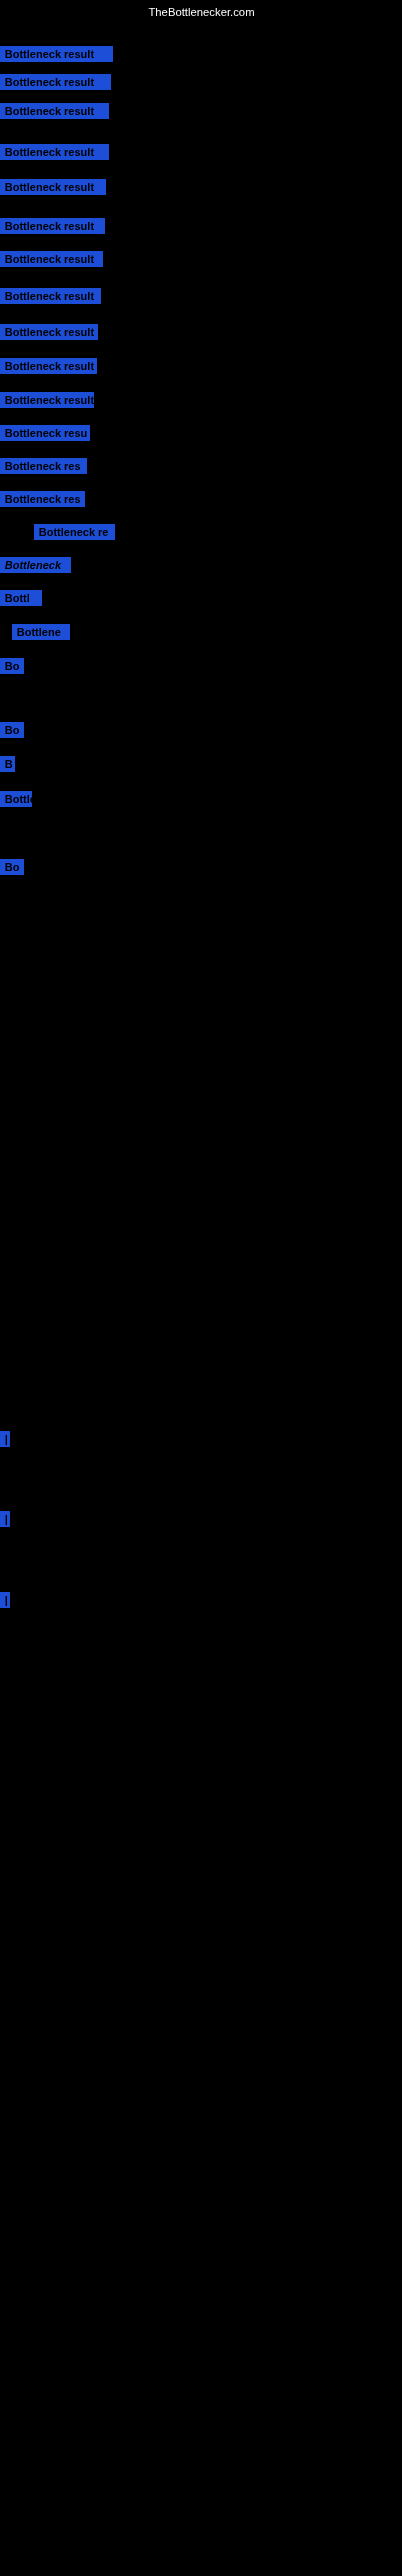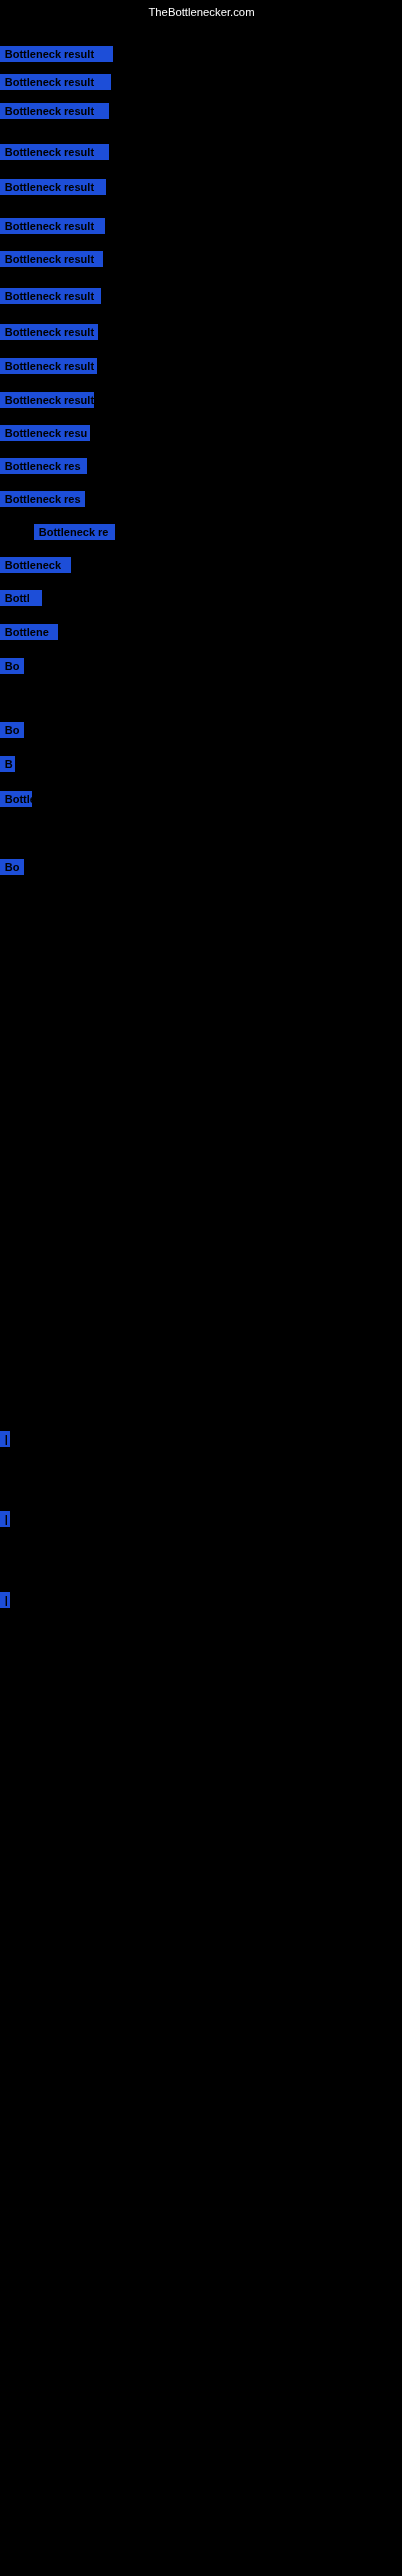--- a/index.html
+++ b/index.html
@@ -49,23 +49,23 @@
     <div style="position: absolute; top: 196px; left: 0px; width: 100%;"><span class="bottleneck-label" style="max-width: 105px; width: 105px;">Bottleneck result</span></div>
     <div style="position: absolute; top: 229px; left: 0px; width: 100%;"><span class="bottleneck-label" style="max-width: 103px; width: 103px;">Bottleneck result</span></div>
     <div style="position: absolute; top: 266px; left: 0px; width: 100%;"><span class="bottleneck-label" style="max-width: 101px; width: 101px;">Bottleneck result</span></div>
     <div style="position: absolute; top: 302px; left: 0px; width: 100%;"><span class="bottleneck-label" style="max-width: 98px; width: 98px;">Bottleneck result</span></div>
     <div style="position: absolute; top: 336px; left: 0px; width: 100%;"><span class="bottleneck-label" style="max-width: 97px; width: 97px;">Bottleneck result</span></div>
     <div style="position: absolute; top: 370px; left: 0px; width: 100%;"><span class="bottleneck-label" style="max-width: 94px; width: 94px;">Bottleneck result</span></div>
     <div style="position: absolute; top: 403px; left: 0px; width: 100%;"><span class="bottleneck-label" style="max-width: 90px; width: 98px;">Bottleneck resu</span></div>
     <div style="position: absolute; top: 436px; left: 0px; width: 100%;"><span class="bottleneck-label" style="max-width: 87px; width: 87px;">Bottleneck res</span></div>
     <div style="position: absolute; top: 469px; left: 0px; width: 100%;"><span class="bottleneck-label" style="max-width: 85px; width: 85px;">Bottleneck res</span></div>
     <div style="position: absolute; top: 502px; left: 0px; width: 100%;"><span class="bottleneck-label" style="max-width: 81px; width: 81px; margin-left: 34px;">Bottleneck re</span></div>
-    <div style="position: absolute; top: 535px; left: 0px; width: 100%;"><span class="bottleneck-label" style="max-width: 71px; width: 74px;">Bottleneck</span></div>
+    <div style="position: absolute; top: 535px; left: 0px; width: 100%;"><span class="bottleneck-label" style="max-width: 71px; width: 74px; font-style: italic;">Bottleneck</span></div>
     <div style="position: absolute; top: 568px; left: 0px; width: 100%;"><span class="bottleneck-label" style="max-width: 42px; width: 42px;">Bottl</span></div>
-    <div style="position: absolute; top: 602px; left: 0px; width: 100%;"><span class="bottleneck-label" style="max-width: 58px; width: 58px;">Bottlene</span></div>
+    <div style="position: absolute; top: 602px; left: 0px; width: 100%; padding-left: 12px;"><span class="bottleneck-label" style="max-width: 58px; width: 58px;">Bottlene</span></div>
     <div style="position: absolute; top: 636px; left: 0px; width: 100%;"><span class="bottleneck-label" style="max-width: 24px; width: 24px;">Bo</span></div>
     <div style="position: absolute; top: 700px; left: 0px; width: 100%;"><span class="bottleneck-label" style="max-width: 24px; width: 24px;">Bo</span></div>
     <div style="position: absolute; top: 734px; left: 0px; width: 100%;"><span class="bottleneck-label" style="max-width: 14.5px; width: 14.5px;">B</span></div>
     <div style="position: absolute; top: 769px; left: 0px; width: 100%;"><span class="bottleneck-label" style="max-width: 44px; width: 32px;">Bottle</span></div>
     <div style="position: absolute; top: 837px; left: 0px; width: 100%;"><span class="bottleneck-label" style="max-width: 24px; width: 24px;">Bo</span></div>
     <div style="position: absolute; top: 1409px; left: 0px; width: 100%;"><span class="bottleneck-label" style="max-width: 6.4px; width: 6.4px;">|</span></div>
     <div style="position: absolute; top: 1489px; left: 0px; width: 100%;"><span class="bottleneck-label" style="max-width: 6.4px; width: 6.4px;">|</span></div>
     <div style="position: absolute; top: 1570px; left: 0px; width: 100%;"><span class="bottleneck-label" style="max-width: 6.4px; width: 6.4px;">|</span></div>
   </div>
 

